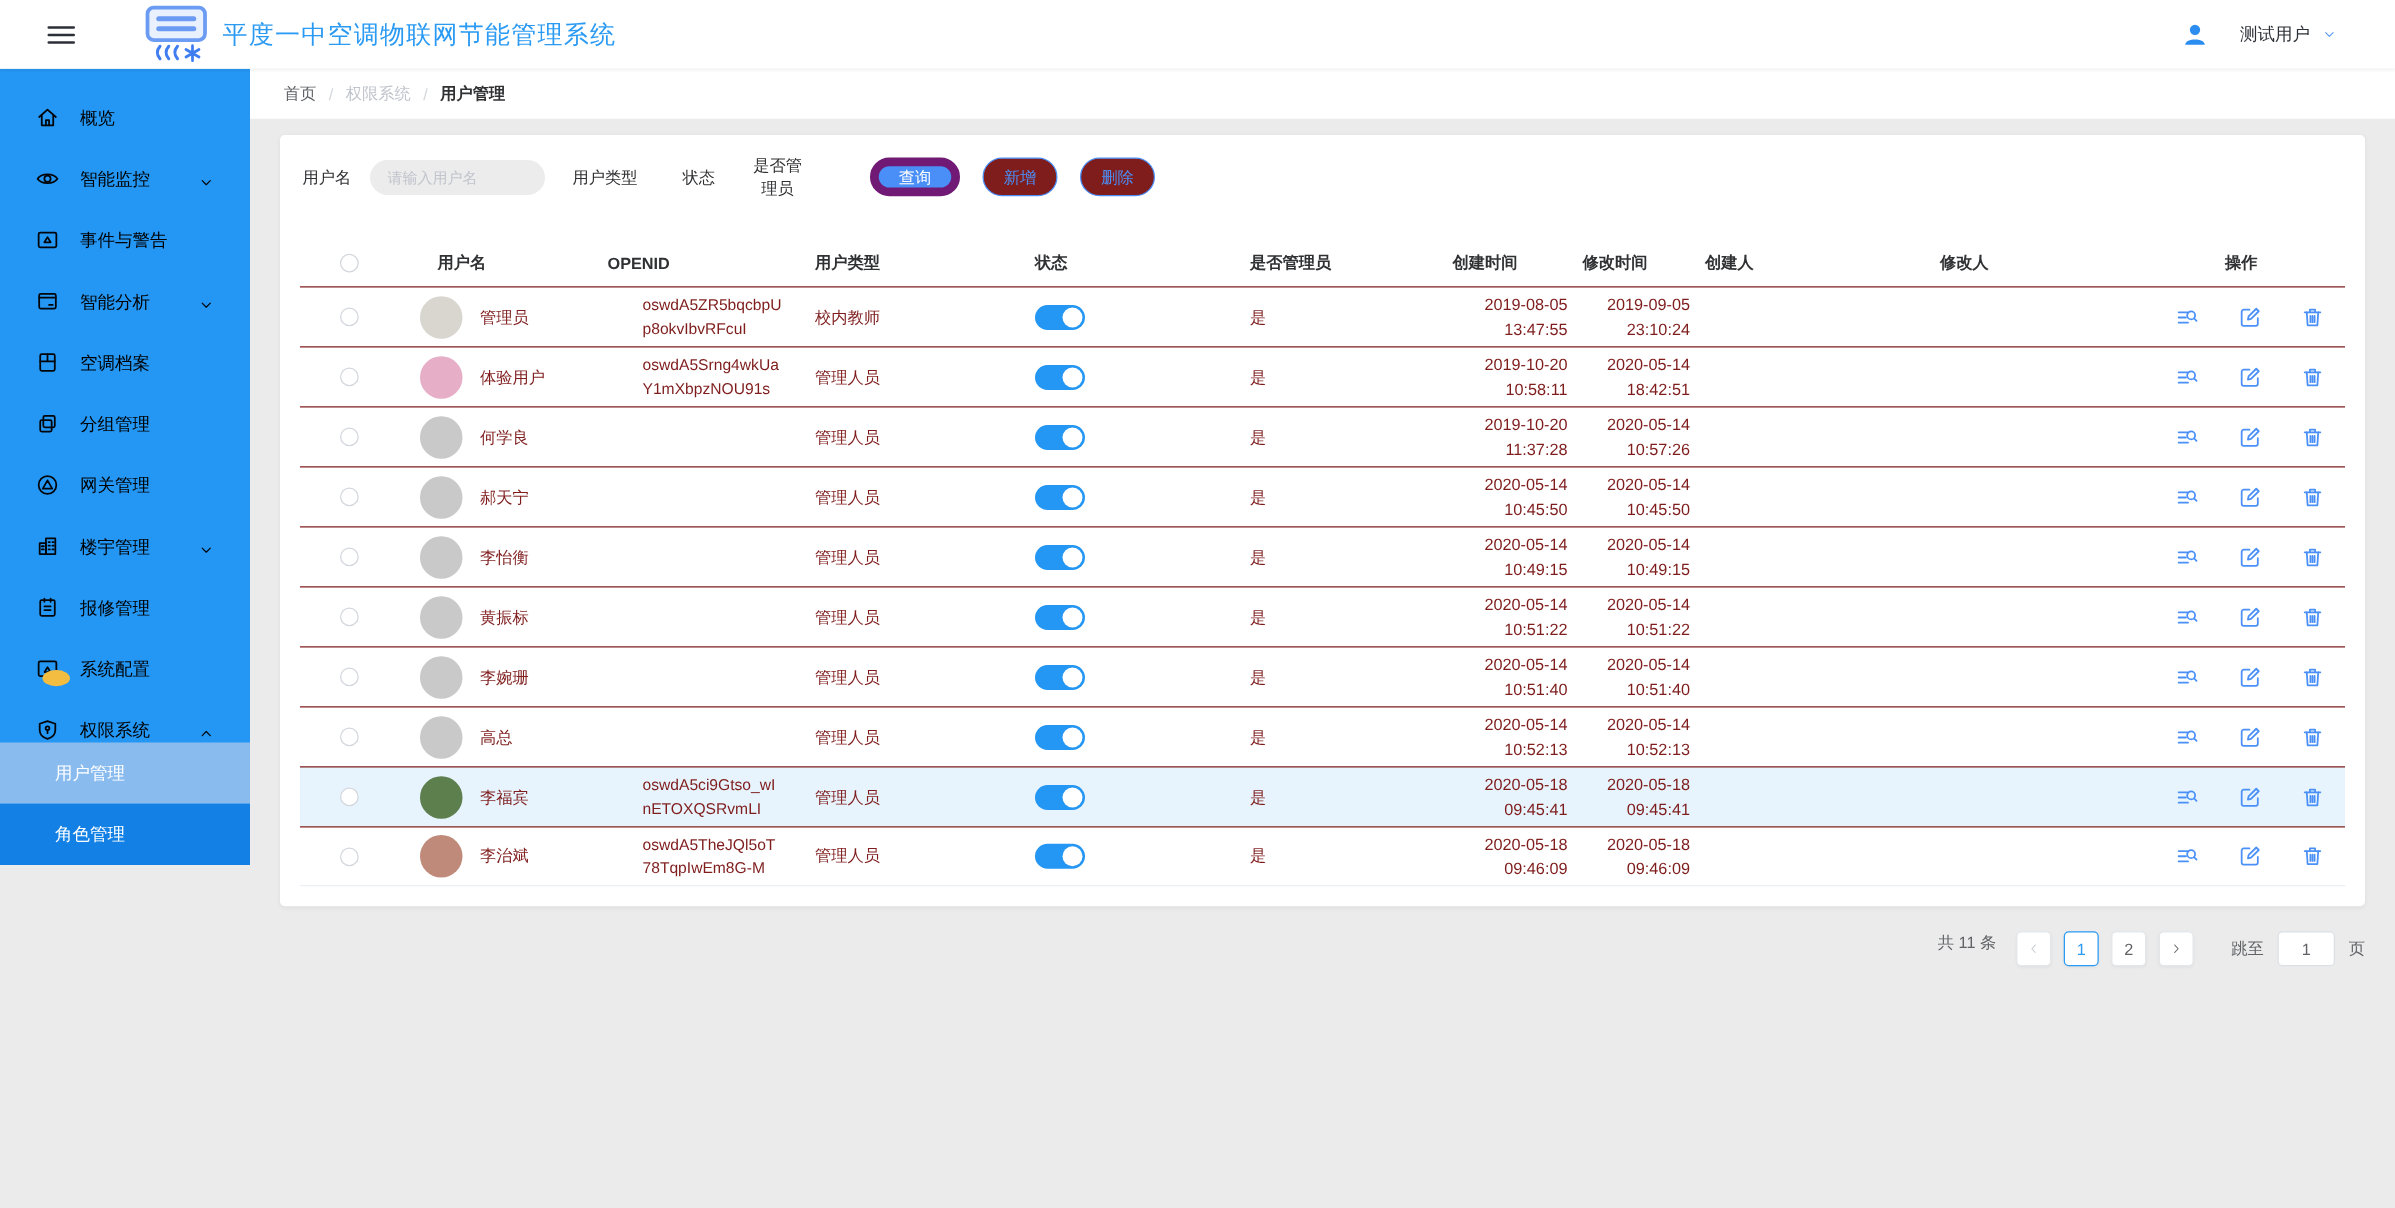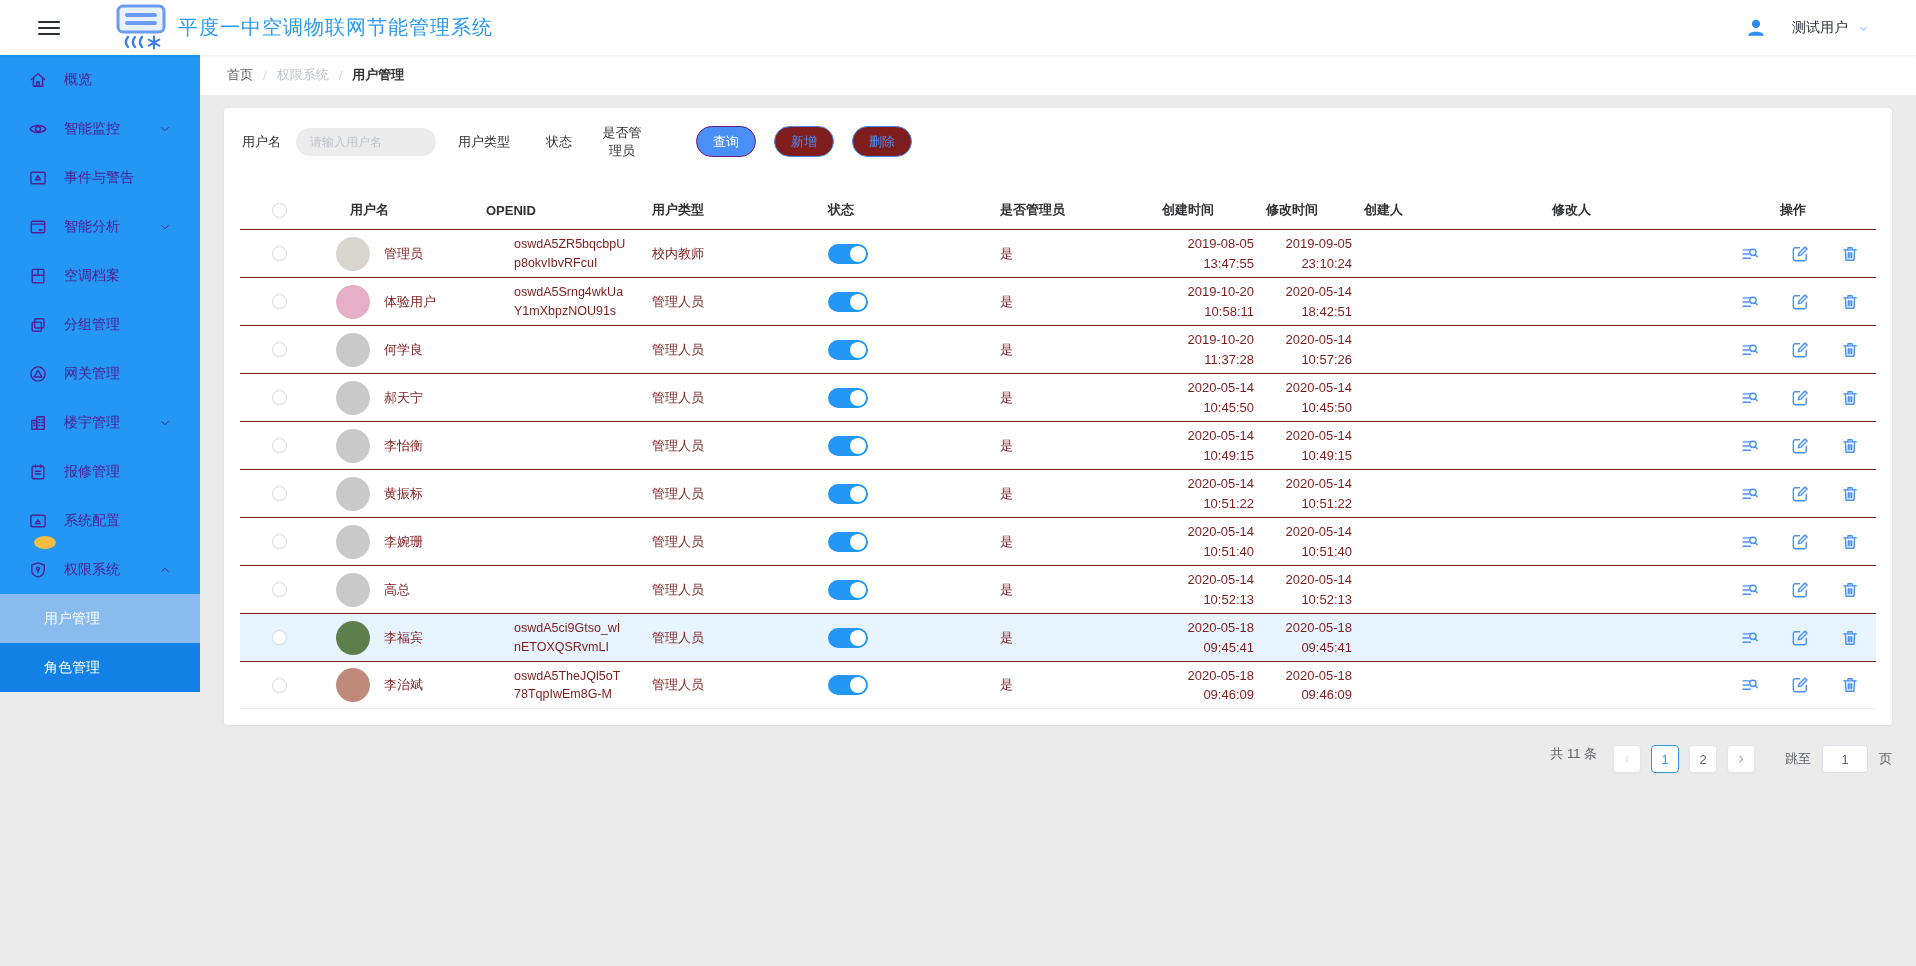--- a/index.html
+++ b/index.html
@@ -16,21 +16,21 @@
   .user-chip .p-icon { width:22px; height:22px; color:#2b8df0; }
   .user-chip .p-icon svg { width:22px; height:22px; }
   .user-chip .u-name { font-size:14px; color:#2b2f36;margin-left:16px; }
   .user-chip .u-chev { width:13px; height:13px; color:#5a9cf8; }
   .user-chip .u-chev svg { width:13px; height:13px; }
 
   
   .layout { display:flex; align-items:flex-start; height:911px; }
   .sidebar { width:200px; flex:none; }
   .side-nav { background:#2496f3; }
-  .side-item { height:49px; display:flex; align-items:center; color:#4c1d95; position:relative; cursor:pointer; }
+  .side-item { height:49px; display:flex; align-items:flex-end; color:#000000; position:relative; cursor:pointer; }
   .s-icon { width:20px; height:20px; margin-left:28px; flex:none; opacity:.96; }
   .s-icon svg { width:20px; height:20px; }
   .s-label { margin-left:16px; font-size:14px; }
   .s-chev { position:absolute; right:28px; width:14px; height:14px; opacity:.95; }
   .s-chev svg { width:14px; height:14px; }
   .s-badge { position:absolute; left:34px; bottom:-4px; width:22px; height:13px; background:#f3bd42; border-radius:50%; z-index:2; }
   .sub-item { height:49px; display:flex; align-items:center; padding-left:44px; color:#fff; font-size:14px; background:#1280e4; cursor:pointer; }
   .sub-item.active { background:#8abbef; }
 
   .content { flex:1; min-width:0; }
@@ -45,21 +45,21 @@
   .filterbar { display:flex; align-items:center; padding-top:16px; }
   .f-label { font-size:13px; color:#303133; flex:none; }
   .f-label.name { margin-left:2px; }
   .f-input { width:140px; height:28px; border:none; outline:none; background:#ececec; border-radius:14px; padding:0 14px; font-size:12px; color:#0f766e; margin-left:15px; font-family:"Liberation Sans", sans-serif; }
   .f-input::placeholder { color:#c0c4cc; }
   .f-label.type { margin-left:22px; }
   .f-label.status { margin-left:36px; }
   .f-label.admin { margin-left:26px; width:48px; text-align:center; line-height:1.35; }
   .f-buttons { margin-left:50px; display:flex; gap:18px; align-items:center; }
   .btn { height:31px; border-radius:16px; padding:0 16px; font-size:13px; cursor:pointer; font-family:"Liberation Sans", sans-serif; }
-  .btn.primary { background:#4a8ff7; color:#fff; border:1px solid #701a75; }
+  .btn.primary { background:#4a8ff7; color:#fff; border:7px solid #701a75; }
   .btn.ghost { background:#7f1d1d; color:#4a8ff7; border:1px solid #4a8ff7; }
 
   
   .table { margin-top:32px; }
   .t-head, .t-row { display:grid; grid-template-columns:70px 176px 166px 176px 172px 162px 104px 98px 188px 188px 1fr; align-items:center; }
   .t-head { height:38px; font-weight:bold; font-size:13px; color:#303133; }
   .t-row { height:48px; border-top:1px solid #7f1d1d; font-size:13px; color:#7f1d1d; }
   .t-row:last-child { border-bottom:1px solid #ebeef5; }
   .t-row.highlight { background:#e7f4fd; }
   .t-cell { min-width:0; }

